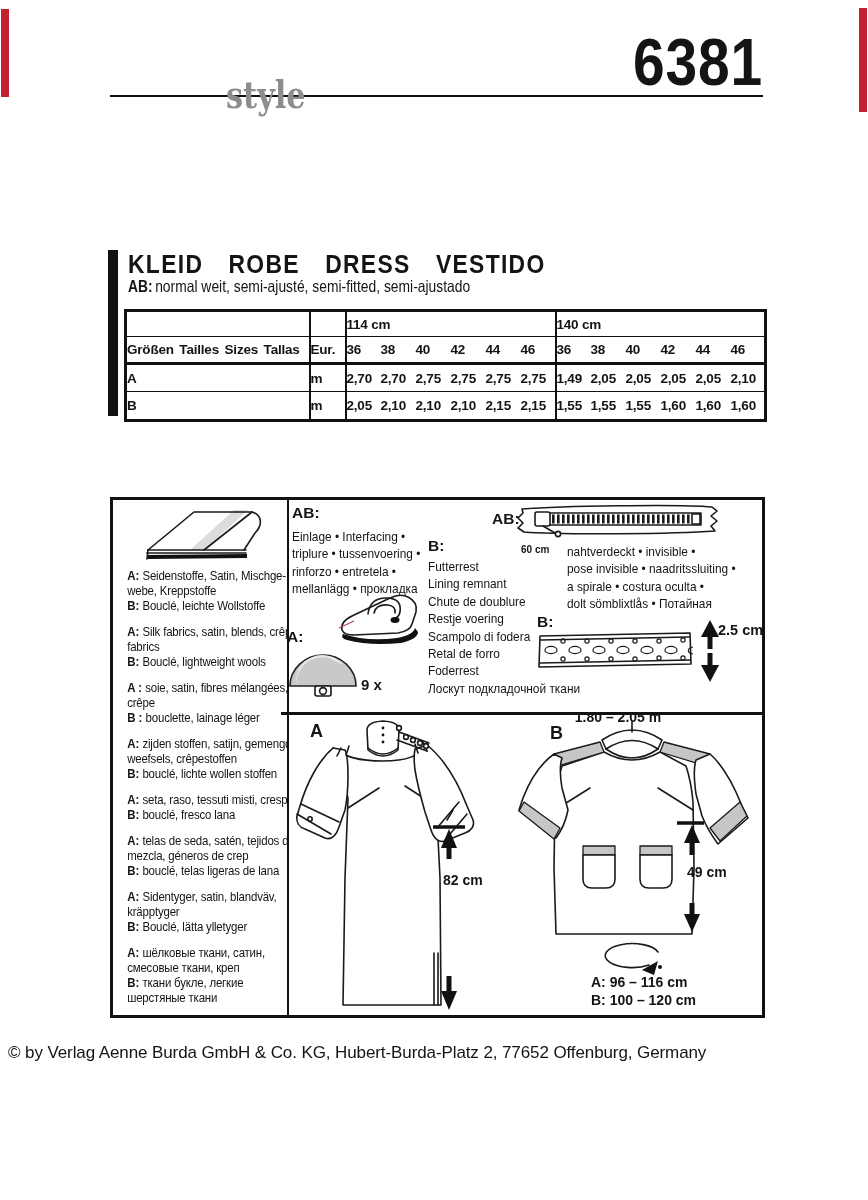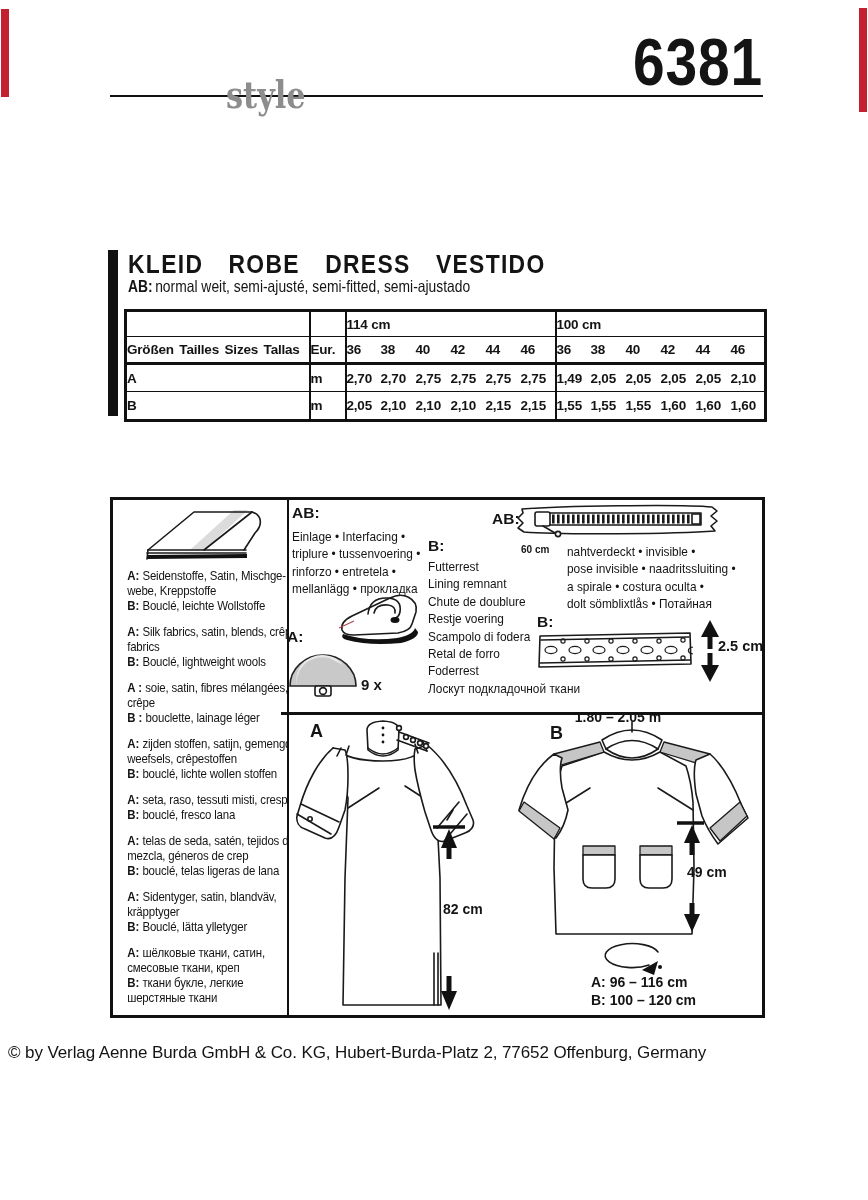--- a/index.html
+++ b/index.html
@@ -87,21 +87,21 @@
     <colgroup>
       <col style="width:184px">
         <col style="width:36px">
       <col span="12" style="width:35px">
     </colgroup>
     <tbody>
         <tr class="r1">
       <td class="v2"></td>
       <td class="v2"></td>
       <td colspan="6" class="v2">114 cm</td>
-      <td colspan="6">100 cm</td>
+      <td colspan="6">140 cm</td>
     </tr>
     <tr class="r2">
       <td class="v2 labh">Größen  Tailles  Sizes  Tallas</td>
       <td class="v2">Eur.</td>
       <td>36</td>
       <td>38</td>
       <td>40</td>
       <td>42</td>
       <td>44</td>
       <td class="v2">46</td>
@@ -288,21 +288,21 @@
           <circle cx="148" cy="31" r="2.1"></circle>
       </g>
     </svg>
     <div class="meas" id="band-length" style="left:425px;top:169px;">1.80 – 2.05 m</div>
     <svg class="abs" style="left:586px;top:120px;" width="22" height="62" viewBox="0 0 22 62">
       <polygon class="bk" points="11,0 2,17 20,17"></polygon>
         <rect x="8.5" y="16" width="5" height="13" class="bk"></rect>
       <rect x="8.5" y="33" width="5" height="13" class="bk"></rect>
         <polygon class="bk" points="11,62 2,45 20,45"></polygon>
     </svg>
-    <div class="meas" style="left:605px;top:138px;font-size:14.5px;">2.5 cm</div>
+    <div class="meas" style="left:605px;top:122px;font-size:14.5px;">2.5 cm</div>
 
     <div class="view-label" style="left:197px;top:221px;">A</div>
     <svg class="abs" style="left:182px;top:218px;" width="200" height="300" viewBox="0 0 200 300">
       <path class="wh" d="M38,30 C50,39 64,43 88,43 C112,43 124,38 132,27 L141,80 L145,160 L146,287 L48,287 L50,160 L53,80 Z"></path>
       <path class="ln" d="M53,90 L84,70 M141,88 L110,68"></path>
       <path class="ln" d="M139,235 L139,287 M143,235 L143,287" stroke-width="1.3"></path>
       <path class="wh" d="M38,30 C24,42 12,64 5,88 L2,98 C1,104 4,109 10,111 L30,120 C36,122 41,118 44,109 L50,92 C52,82 53,70 53,58 C53,46 52,36 50,32 Z"></path>
       <path class="ln" d="M6,86 L44,104 M2,96 L36,116" stroke-width="1.2"></path>
       <circle cx="15" cy="101" r="2.2" class="ln" stroke-width="1.2"></circle>
       <path class="wh" d="M132,27 C148,40 162,62 172,88 L178,102 C180,108 176,113 170,115 L150,123 C144,125 139,121 136,112 L130,94 C126,80 122,64 120,52 C119,44 119,36 120,31 Z"></path>
@@ -319,21 +319,21 @@
       <circle cx="111" cy="19" r="2.4" class="wh" stroke-width="1.2"></circle>
       <circle cx="118" cy="22" r="2.4" class="wh" stroke-width="1.2"></circle>
       <circle cx="125" cy="25" r="2.4" class="wh" stroke-width="1.2"></circle>
       <circle cx="131" cy="28" r="2.4" class="wh" stroke-width="1.2"></circle>
       <path d="M138,109 L170,109" stroke="#111" stroke-width="3.5"></path>
       <polygon class="bk" points="154,111 146,130 162,130"></polygon>
         <rect x="151.5" y="128" width="5" height="13" class="bk"></rect>
       <rect x="151.5" y="258" width="5" height="16" class="bk"></rect>
         <polygon class="bk" points="154,292 146,273 162,273"></polygon>
     </svg>
-    <div class="meas" style="left:330px;top:401px;">82 cm</div>
+    <div class="meas" style="left:330px;top:372px;">82 cm</div>
 
     <div class="view-label" style="left:437px;top:223px;">B</div>
     <svg class="abs" style="left:405px;top:218px;" width="240" height="270" viewBox="0 0 240 270">
       <path class="wh" d="M44,48 C40,60 38,72 37,84 L36,150 L38,216 L174,216 L176,150 L175,84 C174,72 172,60 168,48 L142,34 Q114,50 86,34 Z"></path>
       <path class="ln" d="M37,92 L72,70 M175,92 L140,70"></path>
       <path class="gy" d="M82,24 L36,36 L40,48 L86,34 Z"></path>
       <path class="gy" d="M146,24 L192,36 L188,48 L142,34 Z"></path>
       <path class="wh" d="M36,36 C22,46 12,62 5,80 L1,92 L38,120 C44,112 48,102 50,92 L44,70 C42,58 42,46 44,40 Z"></path>
       <polygon class="gy" points="6,84 42,110 36,121 1,93"></polygon>
       <path class="wh" d="M192,36 C206,48 216,68 224,88 L230,100 L200,126 C194,118 188,108 184,98 L178,76 C176,62 176,48 178,42 Z"></path>

